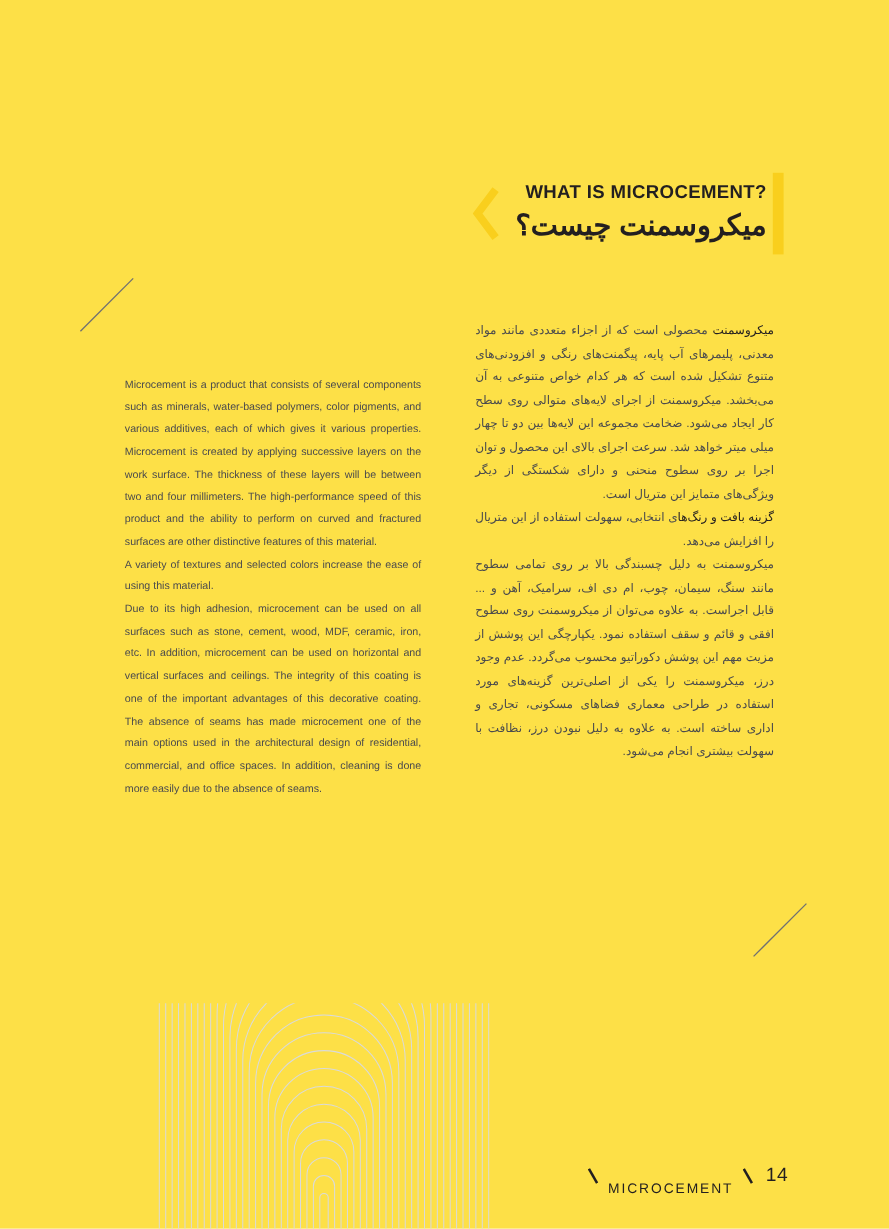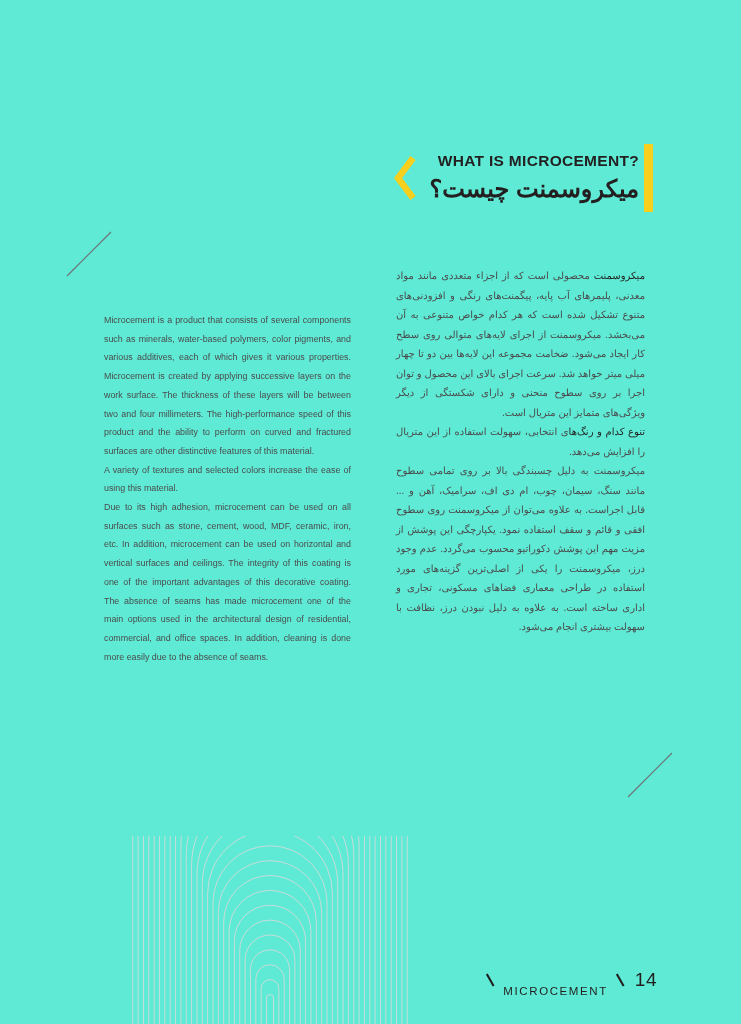--- a/index.html
+++ b/index.html
@@ -10,21 +10,21 @@
   }
   body {
     font-family: "Liberation Sans", sans-serif;
     -webkit-font-smoothing: antialiased;
   }
 
   .page {
     position: relative;
     width: 741px;
     height: 1024px;
-    background: #5eead4;
+    background: #fde047;
     overflow: hidden;
     margin: 0 auto;
   }
 
   
   .arcs {
     position: absolute;
     left: 125px;
     top: 836px;
     width: 290px;
@@ -130,21 +130,21 @@
     height: 14px;
     flex: 0 0 auto;
   }
   .footer-brand {
     font-size: 11.5px;
     letter-spacing: 1.6px;
     color: #231f20;
     margin-top: 22px;
   }
   .footer-page {
-    font-size: 19px;
+    font-size: 16px;
     color: #231f20;
     letter-spacing: 0.5px;
     margin-left: 2px;
   }
 </style>
 </head>
 <body>
 
 <div class="page">
 
@@ -168,21 +168,21 @@
   <div class="heading-bar"></div>
 
   <div class="col-en">
     <p>Microcement is a product that consists of several components such as minerals, water-based polymers, color pigments, and various additives, each of which gives it various properties. Microcement is created by applying successive layers on the work surface. The thickness of these layers will be between two and four millimeters. The high-performance speed of this product and the ability to perform on curved and fractured surfaces are other distinctive features of this material.</p>
     <p>A variety of textures and selected colors increase the ease of using this material.</p>
     <p>Due to its high adhesion, microcement can be used on all surfaces such as stone, cement, wood, MDF, ceramic, iron, etc. In addition, microcement can be used on horizontal and vertical surfaces and ceilings. The integrity of this coating is one of the important advantages of this decorative coating. The absence of seams has made microcement one of the main options used in the architectural design of residential, commercial, and office spaces. In addition, cleaning is done more easily due to the absence of seams.</p>
   </div>
 
   <div class="col-fa">
     <p><b>میکروسمنت</b><span> محصولی است که از اجزاء متعددی مانند مواد معدنی، پلیمرهای آب پایه، پیگمنت‌های رنگی و افزودنی‌های متنوع تشکیل شده است که هر کدام خواص متنوعی به آن می‌بخشد. میکروسمنت از اجرای لایه‌های متوالی روی سطح کار ایجاد می‌شود. ضخامت مجموعه این لایه‌ها بین دو تا چهار میلی میتر خواهد شد. سرعت اجرای بالای این محصول و توان اجرا بر روی سطوح منحنی و دارای شکستگی از دیگر ویژگی‌های متمایز این متریال است.</span></p>
-    <p><b>تنوع کدام و رنگ‌ها</b><span>ی انتخابی، سهولت استفاده از این متریال را افزایش می‌دهد.</span></p>
+    <p><b>گزینه بافت و رنگ‌ها</b><span>ی انتخابی، سهولت استفاده از این متریال را افزایش می‌دهد.</span></p>
     <p><span>میکروسمنت به دلیل چسبندگی بالا بر روی تمامی سطوح مانند سنگ، سیمان، چوب، ام دی اف، سرامیک، آهن و ... قابل اجراست. به علاوه می‌توان از میکروسمنت روی سطوح افقی و قائم و سقف استفاده نمود. یکپارچگی این پوشش از مزیت مهم این پوشش دکوراتیو محسوب می‌گردد. عدم وجود درز، میکروسمنت را یکی از اصلی‌ترین گزینه‌های مورد استفاده در طراحی معماری فضاهای مسکونی، تجاری و اداری ساخته است. به علاوه به دلیل نبودن درز، نظافت با سهولت بیشتری انجام می‌شود.</span></p>
   </div>
 
   <div class="arcs" aria-hidden="true">
     <svg width="290" height="200" viewBox="0 0 290 200">
       <g id="arch-group" fill="none" stroke="#dcdddf" stroke-width="0.9">
           <path d="M 141.5 200 L 141.5 162 A 3.5 3.5 0 0 1 148.5 162 L 148.5 200" fill="none" stroke="#d9dadb" stroke-width="0.85"></path>
           <path d="M 136.15 200 L 136.15 152.477 A 8.85 8.85 0 0 1 153.85 152.477 L 153.85 200" fill="none" stroke="#d9dadb" stroke-width="0.85"></path>
           <path d="M 130.8 200 L 130.8 142.954 A 14.2 14.2 0 0 1 159.2 142.954 L 159.2 200" fill="none" stroke="#d9dadb" stroke-width="0.85"></path>
           <path d="M 125.45 200 L 125.45 133.431 A 19.549999999999997 19.549999999999997 0 0 1 164.55 133.431 L 164.55 200" fill="none" stroke="#d9dadb" stroke-width="0.85"></path>

